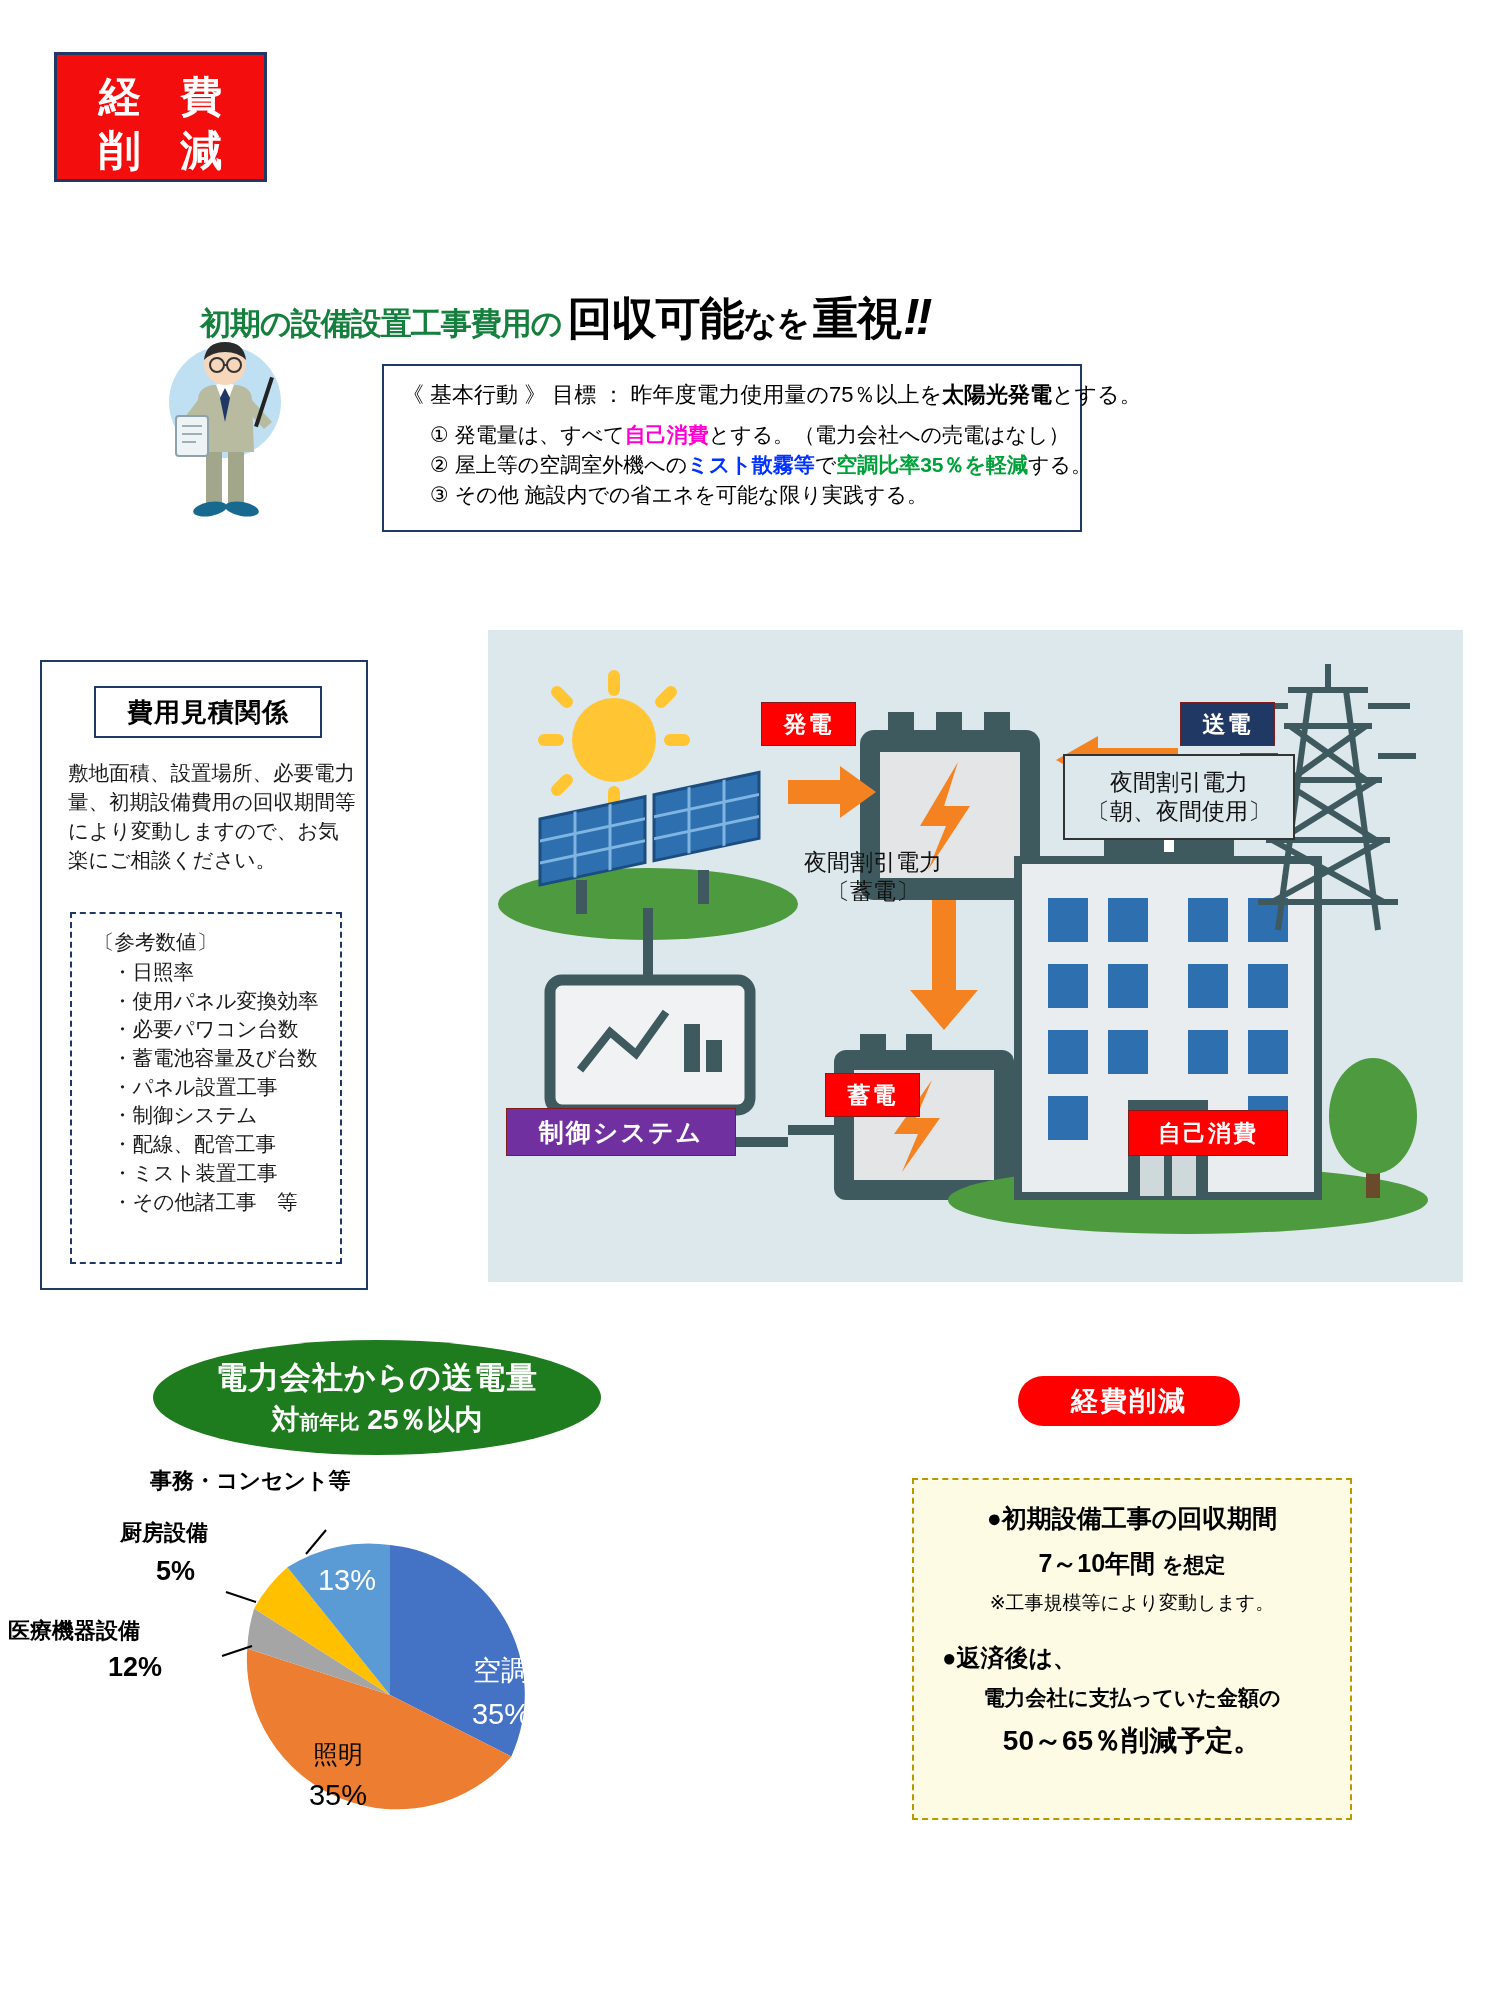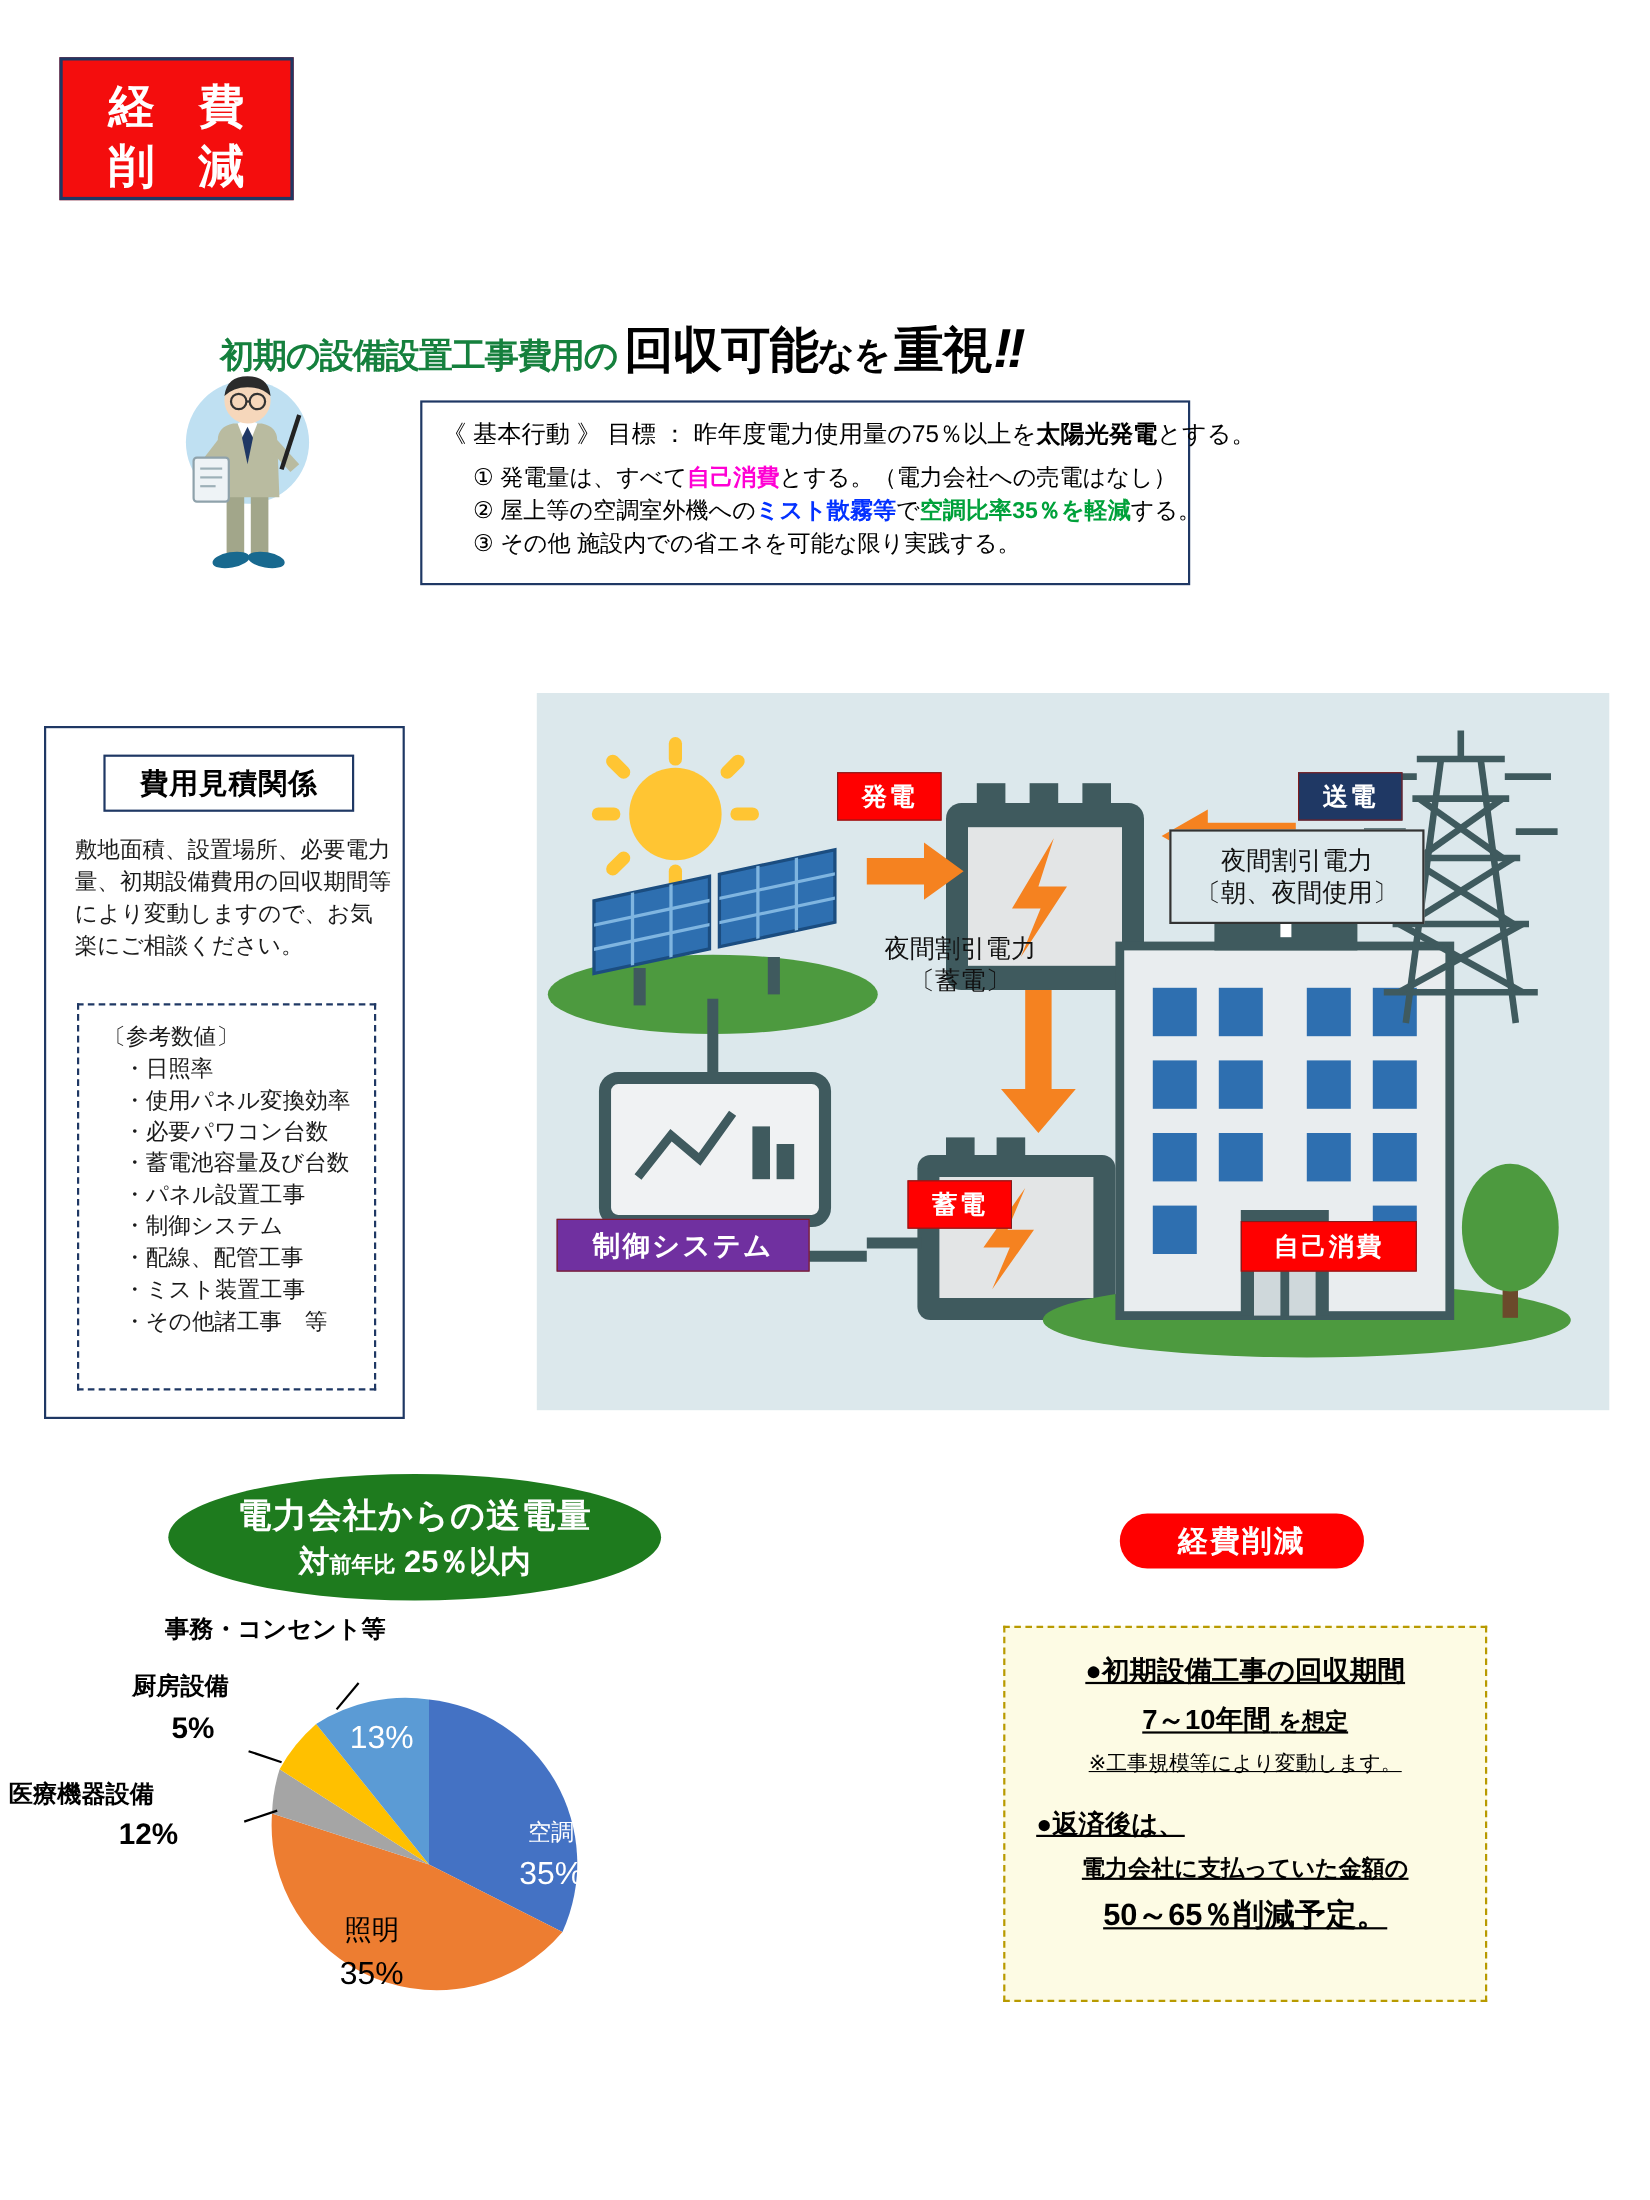--- a/index.html
+++ b/index.html
@@ -168,21 +168,20 @@
     background: #ff0000; border-radius: 26px;
     display: flex; align-items: center; justify-content: center;
     color: #ffffff; font-weight: bold; font-size: 27px; letter-spacing: 2px;
   }
   .yellow-box {
     position: absolute; left: 912px; top: 1478px;
     width: 440px; height: 342px;
     background: #fdfbe4;
     border: 2px dashed #b89a00;
     padding-top: 22px;
-    text-decoration: underline;
   }
   .yb-l1 { font-size: 25px; font-weight: bold; text-align: center; color:#000; }
   .yb-l2 { font-size: 25px; font-weight: bold; text-align: center; margin-top: 12px; color:#000;}
   .yb-l2 .mid { font-size: 21px; font-weight: bold; }
   .yb-l3 { font-size: 19px; text-align: center; margin-top: 10px; color:#000;}
   .yb-l4 { font-size: 24px; font-weight: bold; margin-top: 26px; padding-left: 28px; color:#000;}
   .yb-l5 { font-size: 21px; font-weight: bold; text-align: center; margin-top: 10px; color:#000;}
   .yb-l6 { font-size: 28px; font-weight: bold; text-align: center; margin-top: 10px; color:#000;}
 </style>
 </head>
@@ -454,21 +453,21 @@
 
       <path d="M260 215 L157.4 87.3 A150 150 0 0 1 260 65 Z" fill="#5b9bd5"></path>
 
       <line x1="176" y1="74" x2="196" y2="50" stroke="#000" stroke-width="2"></line>
       <line x1="126" y1="122" x2="96" y2="112" stroke="#000" stroke-width="2"></line>
       <line x1="122" y1="166" x2="92" y2="176" stroke="#000" stroke-width="2"></line>
     </svg>
 
     
     <div class="pie-inner" style="left:316px; top:172px; width:110px;">
-      <div style="font-size:21px;">空調</div>
+      <div style="font-size:28px;">空調</div>
       <div style="font-size:29px; margin-top:8px;">35%</div>
     </div>
     <div class="pie-inner" style="left:148px; top:258px; width:120px; color:#000;">
       <div style="font-size:25px;">照明</div>
       <div style="font-size:29px; margin-top:8px;">35%</div>
     </div>
     <div class="pie-inner" style="left:172px; top:84px; width:90px;">
       <div style="font-size:29px;">13%</div>
     </div>
 

